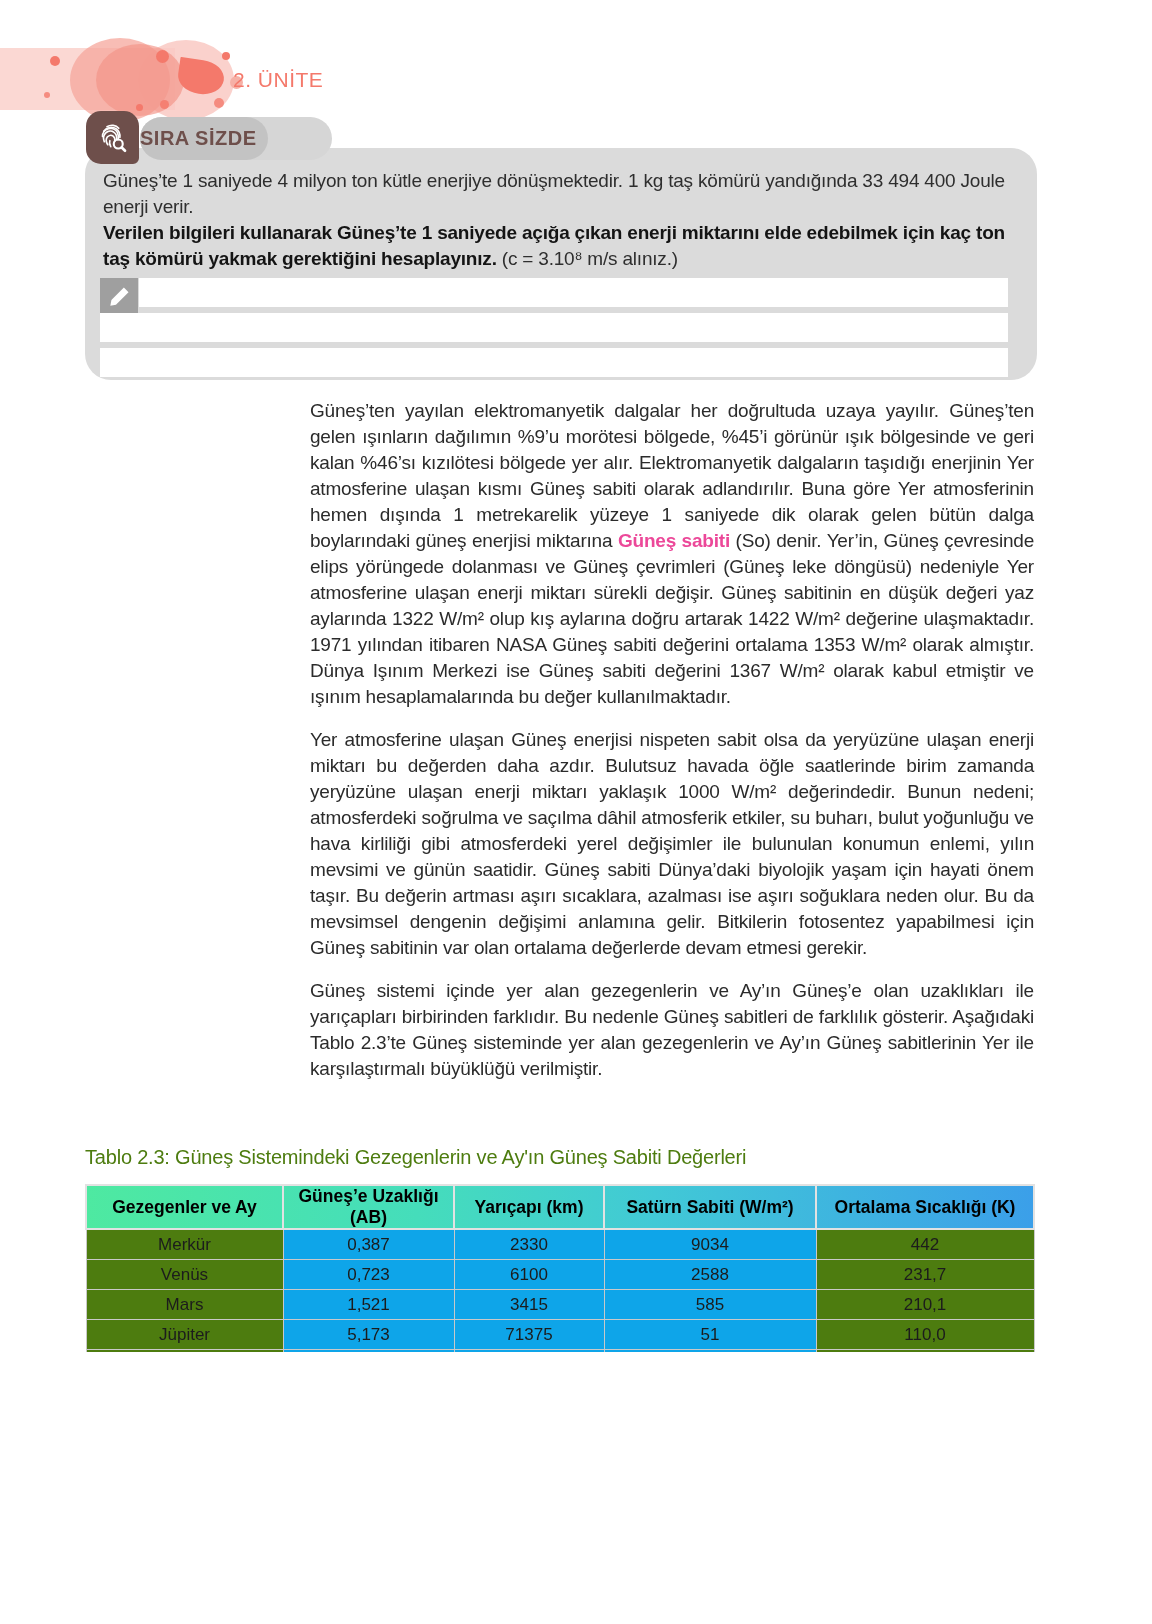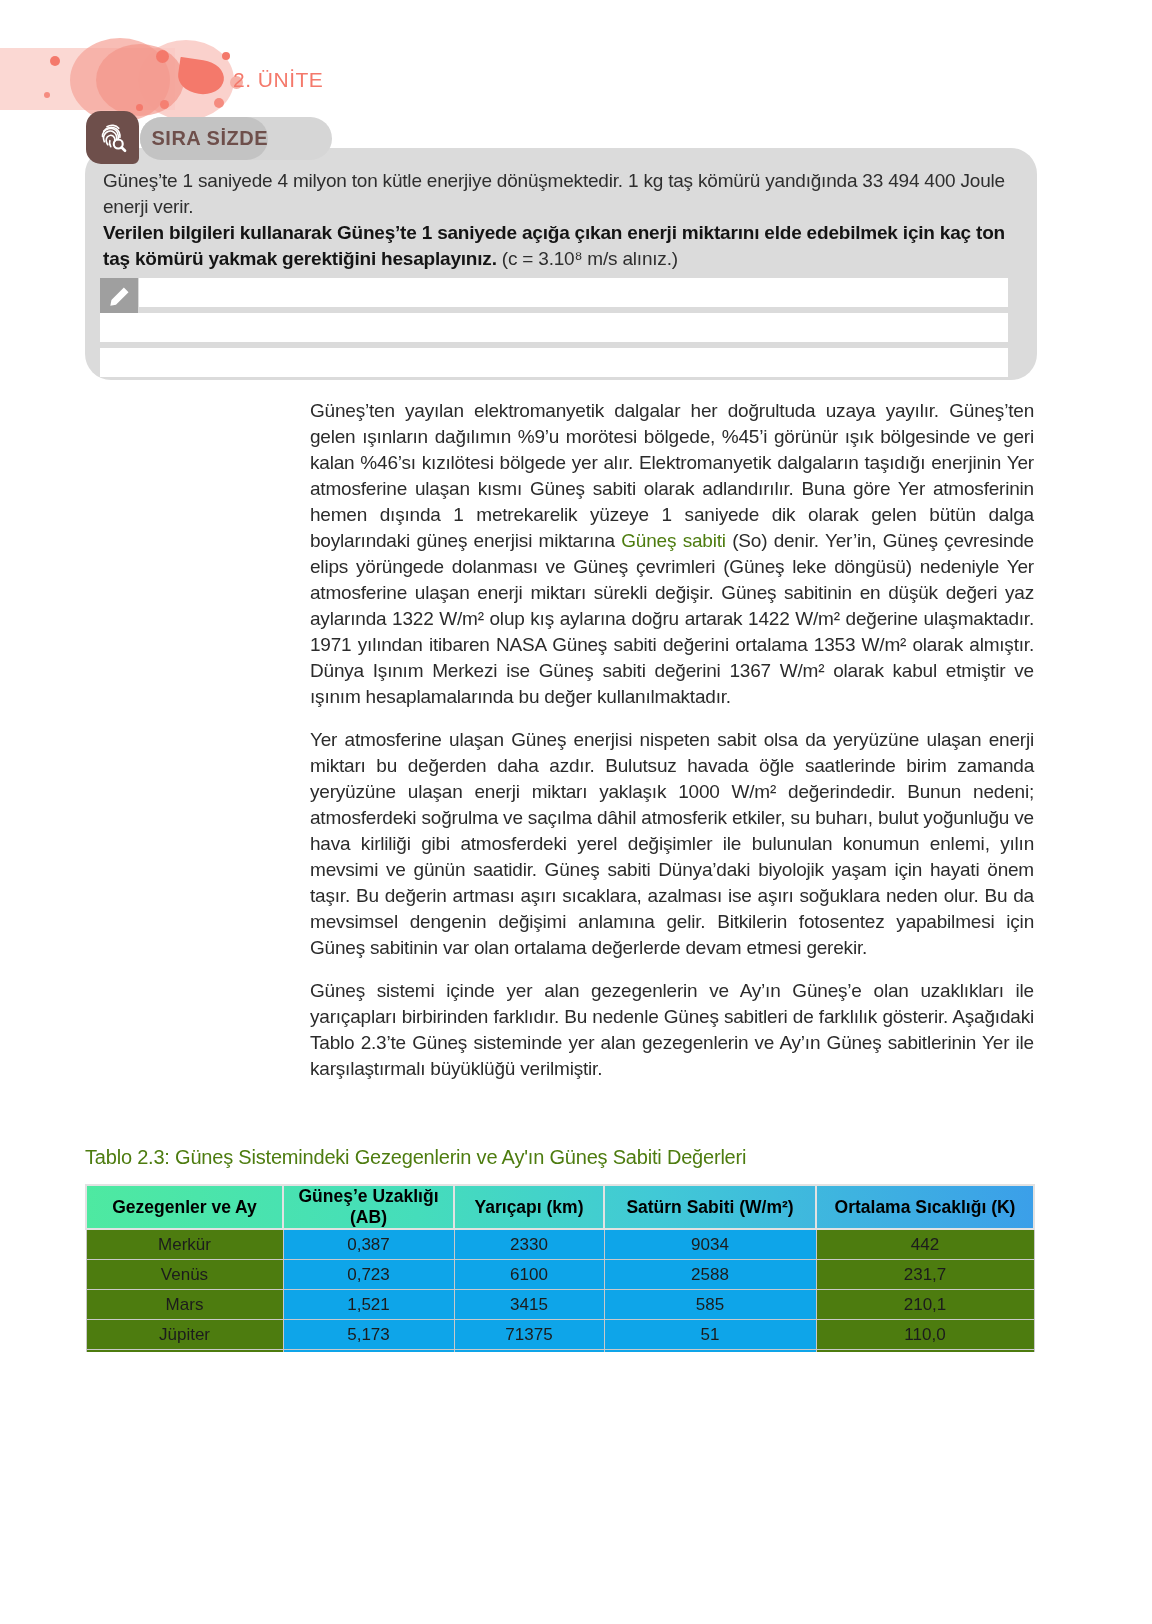--- a/index.html
+++ b/index.html
@@ -22,39 +22,39 @@
   .d7{left:214px;top:98px;width:10px;height:10px;opacity:.8;}
   .d8{left:230px;top:76px;width:13px;height:13px;background:#f6b0a6;}
   .teardrop{position:absolute;left:178px;top:60px;width:46px;height:34px;background:#f4796b;
             border-radius:4% 100% 100% 100%;transform:rotate(8deg);}
   .unit-label{position:absolute;left:233px;top:68px;font-size:21px;letter-spacing:.5px;color:#f4796b;}
 
   
   .sira-box{position:absolute;left:85px;top:148px;width:952px;height:232px;background:#dbdbdb;border-radius:26px;}
   .badge-pill-light{position:absolute;left:140px;top:117px;width:192px;height:43px;background:#d6d6d6;border-radius:22px;}
   .badge-pill-dark{position:absolute;left:140px;top:117px;width:128px;height:43px;background:#c3c3c3;border-radius:22px;
-                   display:flex;align-items:center;justify-content:flex-end;}
+                   display:flex;align-items:center;justify-content:flex-start;}
   .badge-pill-dark span{font-size:20px;font-weight:bold;color:#6e4f4b;letter-spacing:.5px;}
   .badge-icon{position:absolute;left:86px;top:111px;width:53px;height:53px;background:#6e4f4b;
               border-radius:15px 15px 6px 15px;display:flex;align-items:center;justify-content:center;}
   .sira-text{position:absolute;left:103px;top:168px;width:902px;font-size:19px;line-height:26px;letter-spacing:-0.2px;}
   .sira-text .task{font-weight:bold;color:#141414;}
   .sira-text .note{font-weight:normal;color:#2e2e2e;}
   .pencil-box{position:absolute;left:100px;top:278px;width:38px;height:38px;background:#9f9f9f;
               display:flex;align-items:center;justify-content:center;}
   .ans-line{position:absolute;background:#ffffff;height:29px;}
   .ans-line.l1{left:139px;top:278px;width:869px;}
   .ans-line.l2{left:100px;top:313px;width:908px;}
   .ans-line.l3{left:100px;top:348px;width:908px;}
 
   
   .body-col{position:absolute;left:310px;top:398px;width:724px;font-size:19px;line-height:26px;
             text-align:justify;letter-spacing:-0.2px;color:#2b2b2b;}
   .body-col p{margin:0 0 17px 0;}
-  .body-col .bold{font-weight:normal;color:#4d7c0f;}
+  .body-col .bold{font-weight:bold;color:#ec4899;}
 
   
   .tbl-caption{position:absolute;left:85px;top:1146px;font-size:20px;letter-spacing:-0.2px;color:#4d7c0f;}
   table.data{position:absolute;left:85px;top:1184px;width:948px;border-collapse:collapse;table-layout:fixed;}
   table.data thead tr{background:linear-gradient(90deg,#4ee9a1 0%,#45ddbb 35%,#41c9d6 60%,#3b9fe9 100%);padding-left:23px;}
   table.data th{height:34px;font-size:17.5px;font-weight:bold;color:#000;text-align:center;
                 border:2px solid #e2e2e2;background:transparent;padding:0;}
   table.data td{height:29px;font-size:17px;text-align:center;color:#1c1c1c;
                 border:1.5px solid #c9c9c9;padding:0;}
   td.peach{background:#4d7c0f;}

